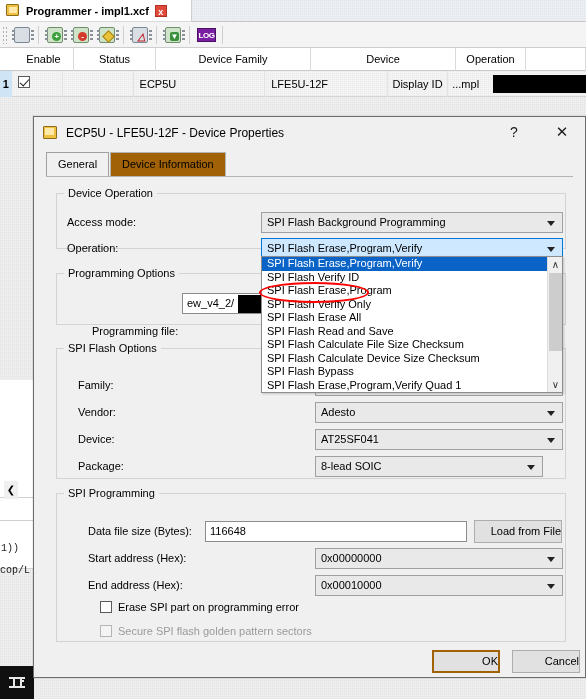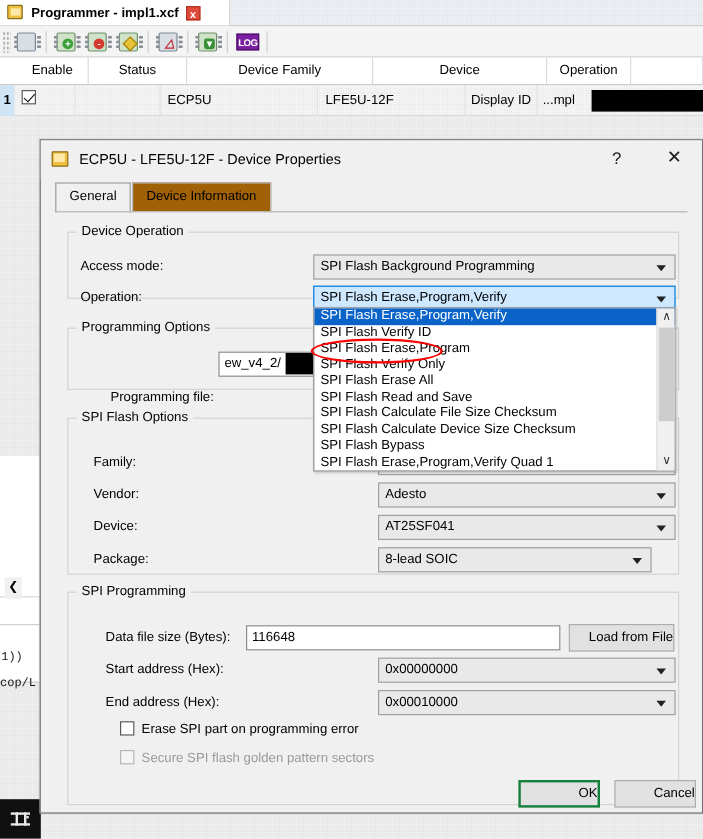--- a/index.html
+++ b/index.html
@@ -167,21 +167,21 @@
   .combo.focused { background: #cde8ff; border: 1px solid #0078d7; }
 
   .txt {
     position: absolute; height: 21px; background: #ffffff; border: 1px solid #8c8c8c;
     font-size: 11px; line-height: 19px; padding-left: 4px; overflow: hidden; white-space: nowrap;
   }
   .btn {
     position: absolute; height: 23px; background: #e1e1e1; border: 1px solid #adadad;
     font-size: 11px; line-height: 21px; text-align: right;
   }
-  .btn.default { border: 2px solid #15803d; background: #e1e1e1; line-height: 19px; }
+  .btn.default { border: 2px solid #a16207; background: #e1e1e1; line-height: 19px; }
 
   .chk-row { position: absolute; font-size: 11px; margin-left: 12px; }
   .chk-row .cb { vertical-align: -2px; margin-right: 6px; }
 
   
   .dropdown {
     position: absolute; left: 227px; top: 139px; width: 302px; height: 137px;
     background: #ffffff; border: 1px solid #8d8d8d; z-index: 40;
     box-shadow: 1px 1px 2px rgba(0,0,0,0.18);
   }
@@ -373,21 +373,21 @@
     <div class="combo" style="left:281px;top:312px;width:248px;">
       <span>AT25SF041</span>
       <span class="arw"></span>
     </div>
     <span class="lbl" style="left:44px;top:343px;">Package:</span>
     <div class="combo" style="left:281px;top:339px;width:228px;">
       <span>8-lead SOIC</span>
       <span class="arw"></span>
     </div>
 
-    <div class="group" style="left:22px;top:376px;width:510px;height:178px;">
+    <div class="group" style="left:22px;top:376px;width:510px;height:149px;">
       <span class="group-label">SPI Programming</span>
     </div>
     <span class="lbl" style="left:54px;top:408px;">Data file size (Bytes):</span>
     <div class="txt" style="left:171px;top:404px;width:262px;">
       <span>116648</span>
     </div>
     <div class="btn" style="left:440px;top:403px;width:88px;">Load from File</div>
 
     <span class="lbl" style="left:54px;top:435px;">Start address (Hex):</span>
     <div class="combo" style="left:281px;top:431px;width:248px;">

